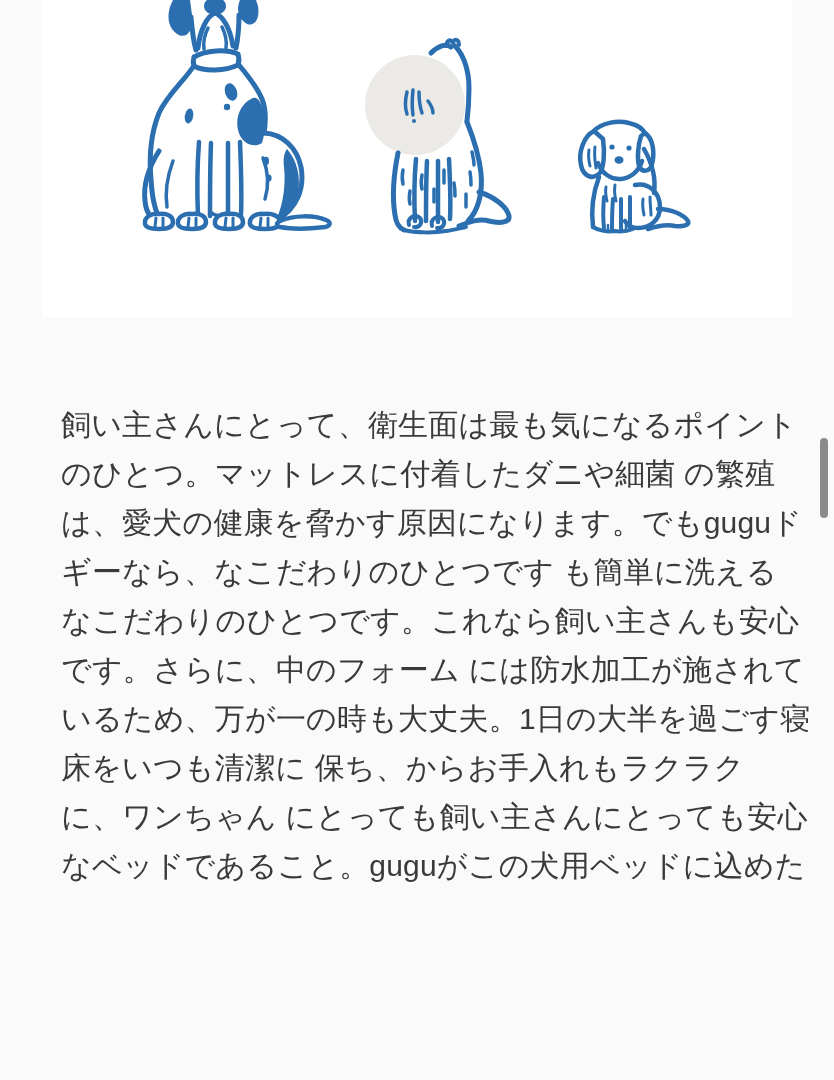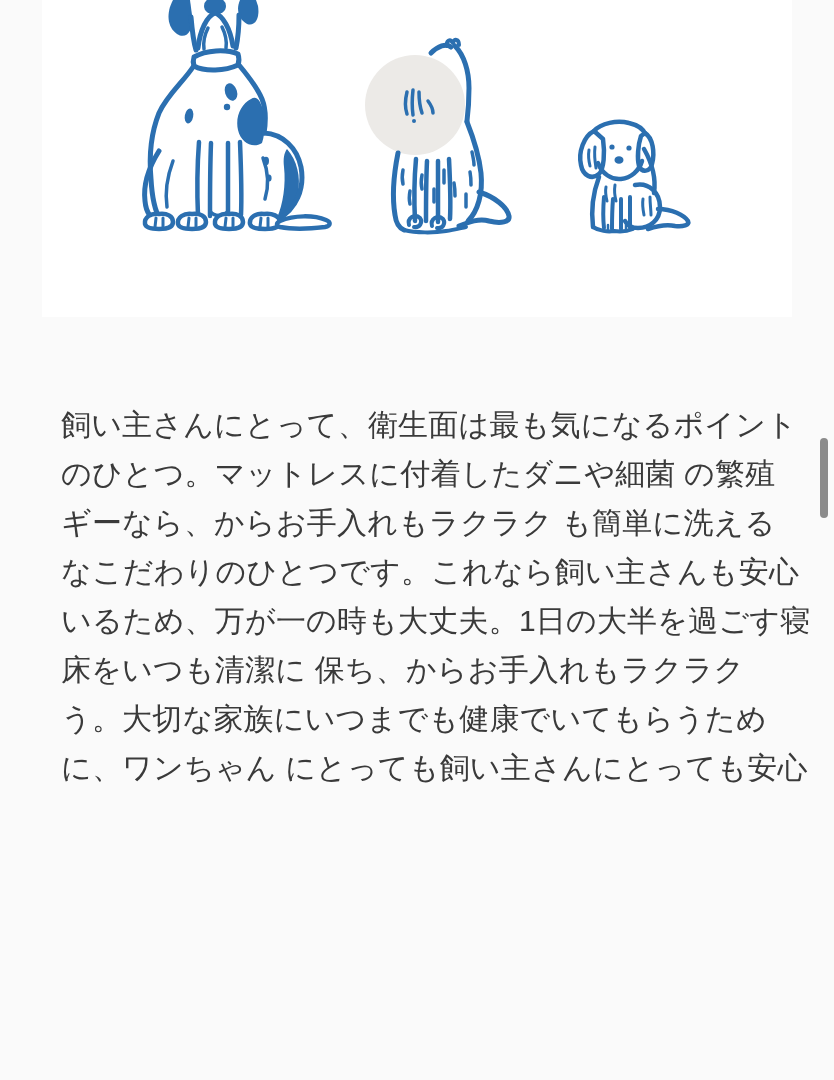--- a/index.html
+++ b/index.html
@@ -147,21 +147,23 @@
       <path d="M566,225 L566,230 M584,225 L584,230" stroke-width="2.5"></path>
       <path d="M616,209 C630,209 642,215 646,221 C648,225 641,227 633,226 C624,224 615,226 606,229"></path>
       <path d="M564,187 C563,192 564,197 565,201 M573,185 C572,191 573,197 574,201" stroke-width="3"></path>
     </g>
   </svg>
 </div>
 
 <article class="description">
   <div class="text-line">飼い主さんにとって、衛生面は最も気になるポイント</div>
   <div class="text-line">のひとつ。マットレスに付着したダニや細菌 の繁殖</div>
-  <div class="text-line">ギーなら、からお手入れもラクラク も簡単に洗える</div>
+  <div class="text-line">は、愛犬の健康を脅かす原因になります。でもguguド</div>
+  <div class="text-line">ギーなら、なこだわりのひとつです も簡単に洗える</div>
   <div class="text-line">なこだわりのひとつです。これなら飼い主さんも安心</div>
+  <div class="text-line">です。さらに、中のフォーム には防水加工が施されて</div>
   <div class="text-line">いるため、万が一の時も大丈夫。1日の大半を過ごす寝</div>
   <div class="text-line">床をいつも清潔に 保ち、からお手入れもラクラク</div>
-  <div class="text-line">う。大切な家族にいつまでも健康でいてもらうため</div>
   <div class="text-line">に、ワンちゃん にとっても飼い主さんにとっても安心</div>
+  <div class="text-line">なベッドであること。guguがこの犬用ベッドに込めた</div>
 </article>
 
 <div class="scroll-thumb"></div>
 
 </body></html>

